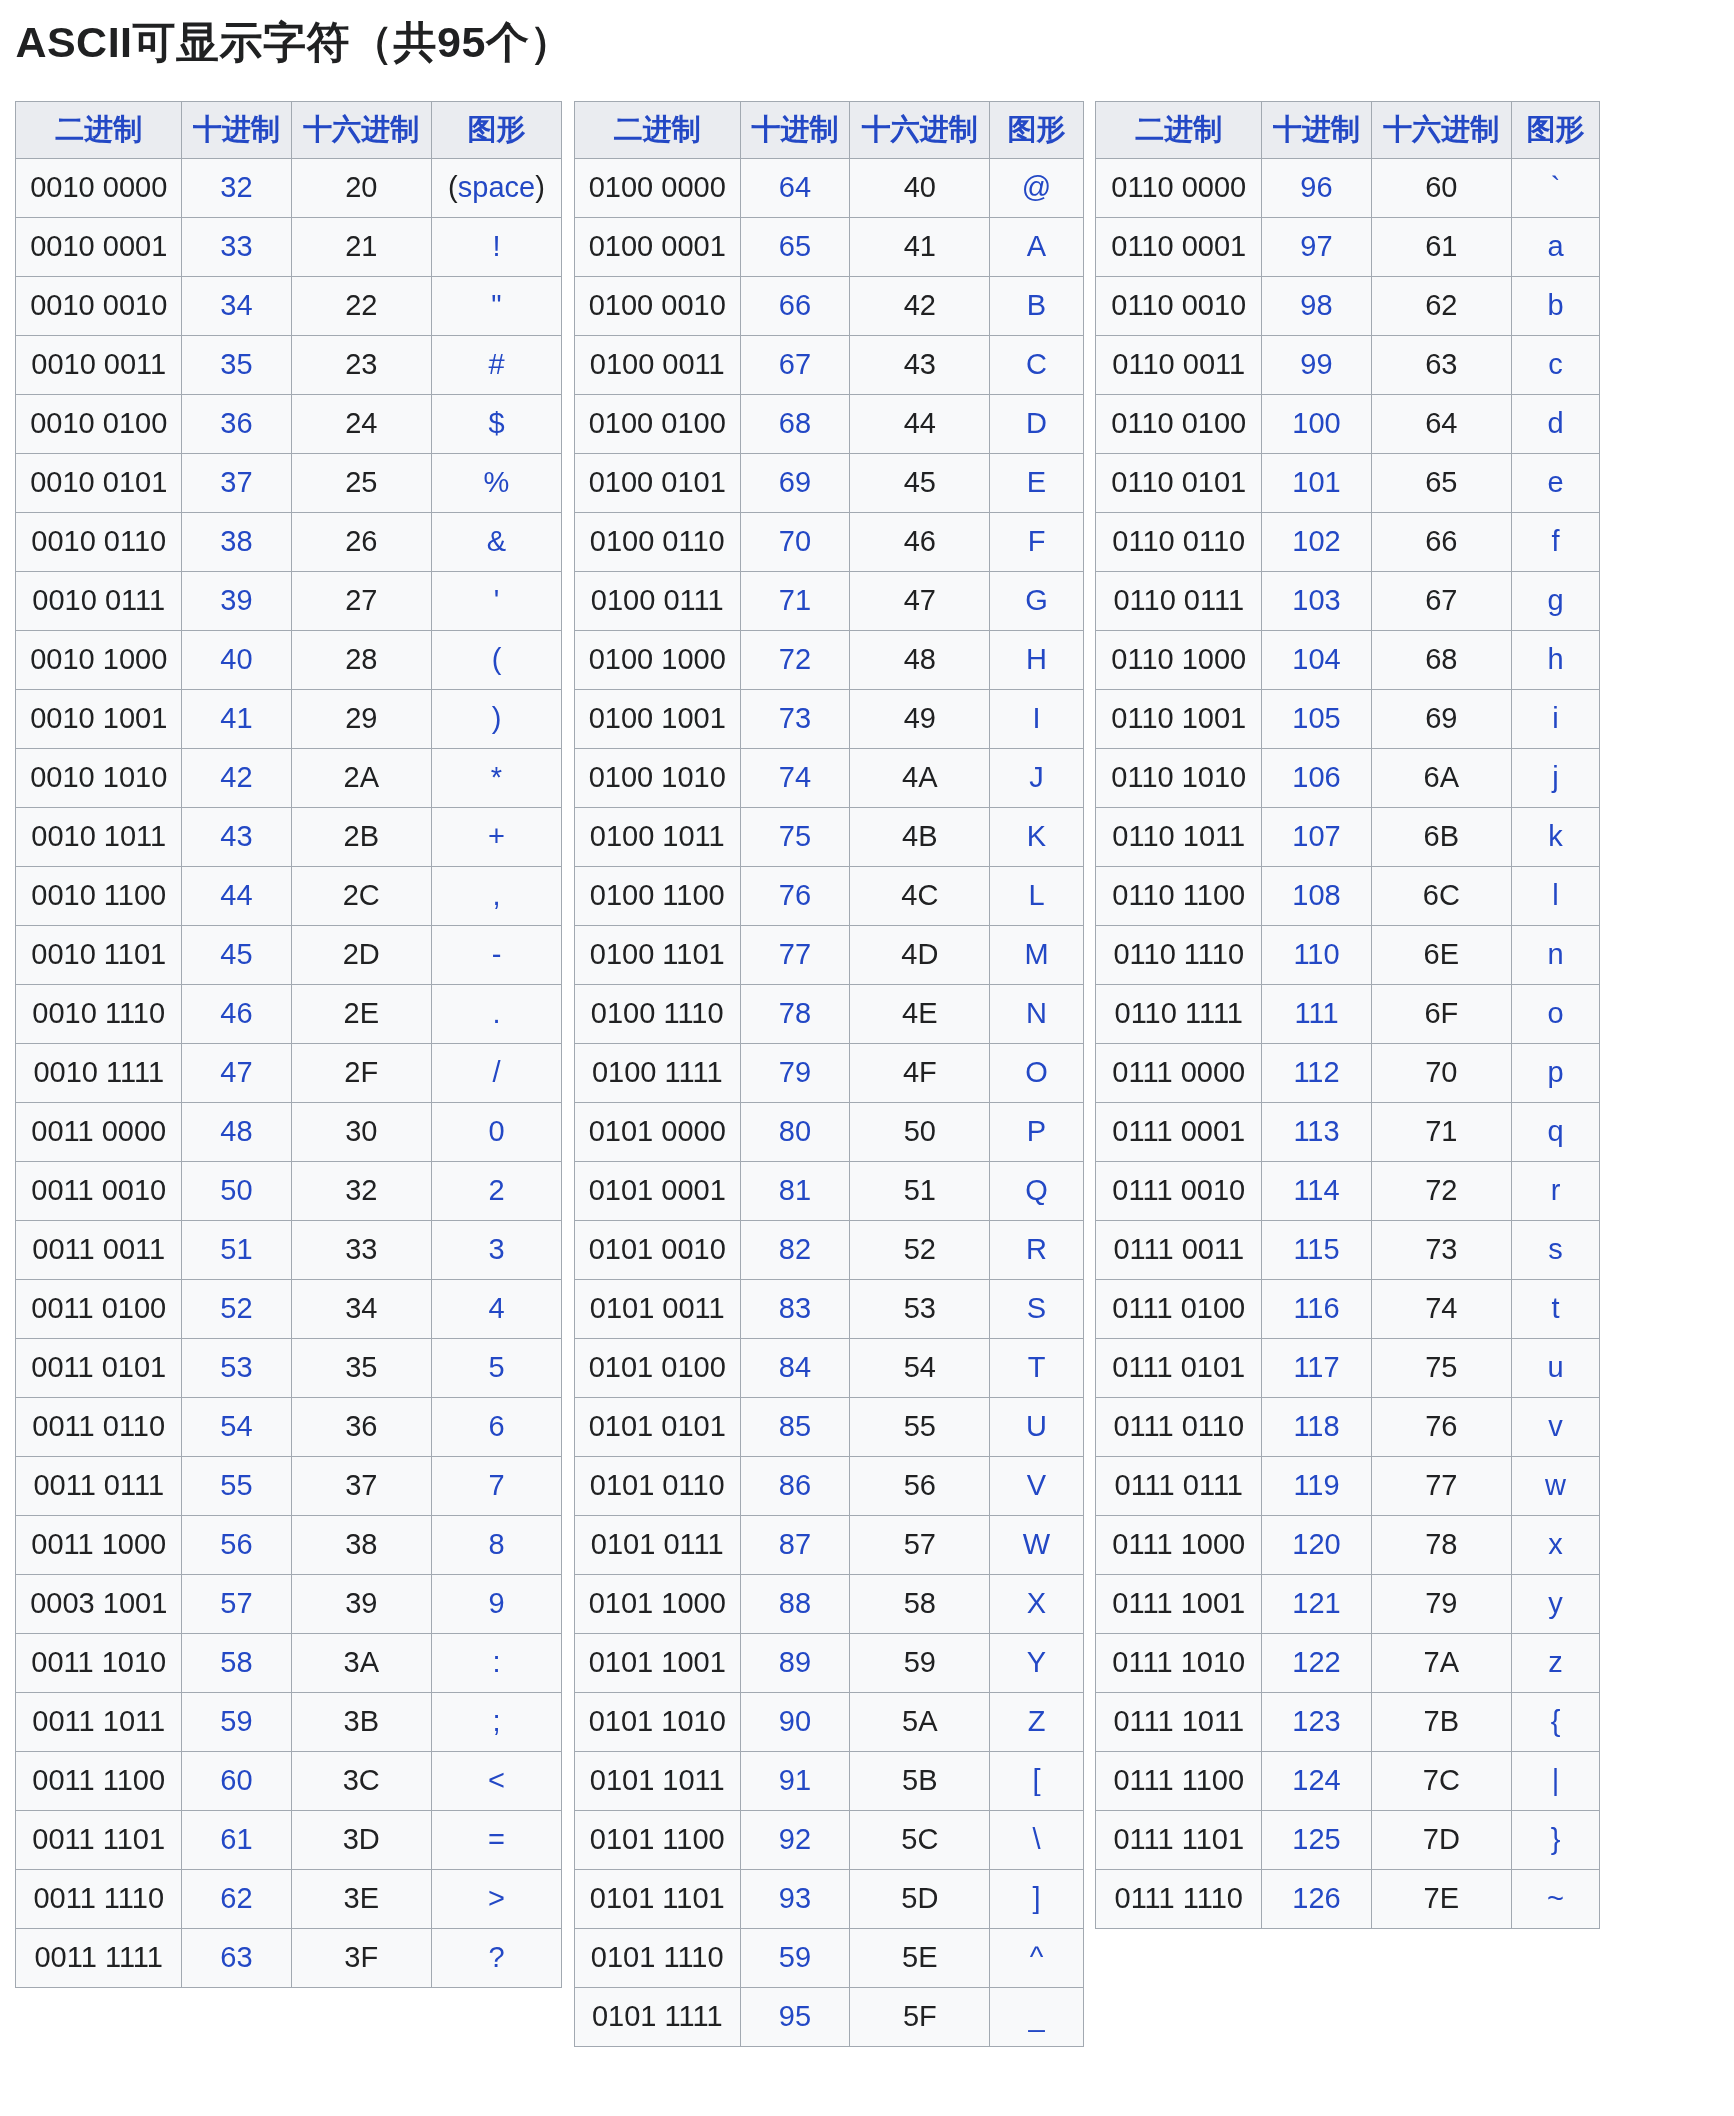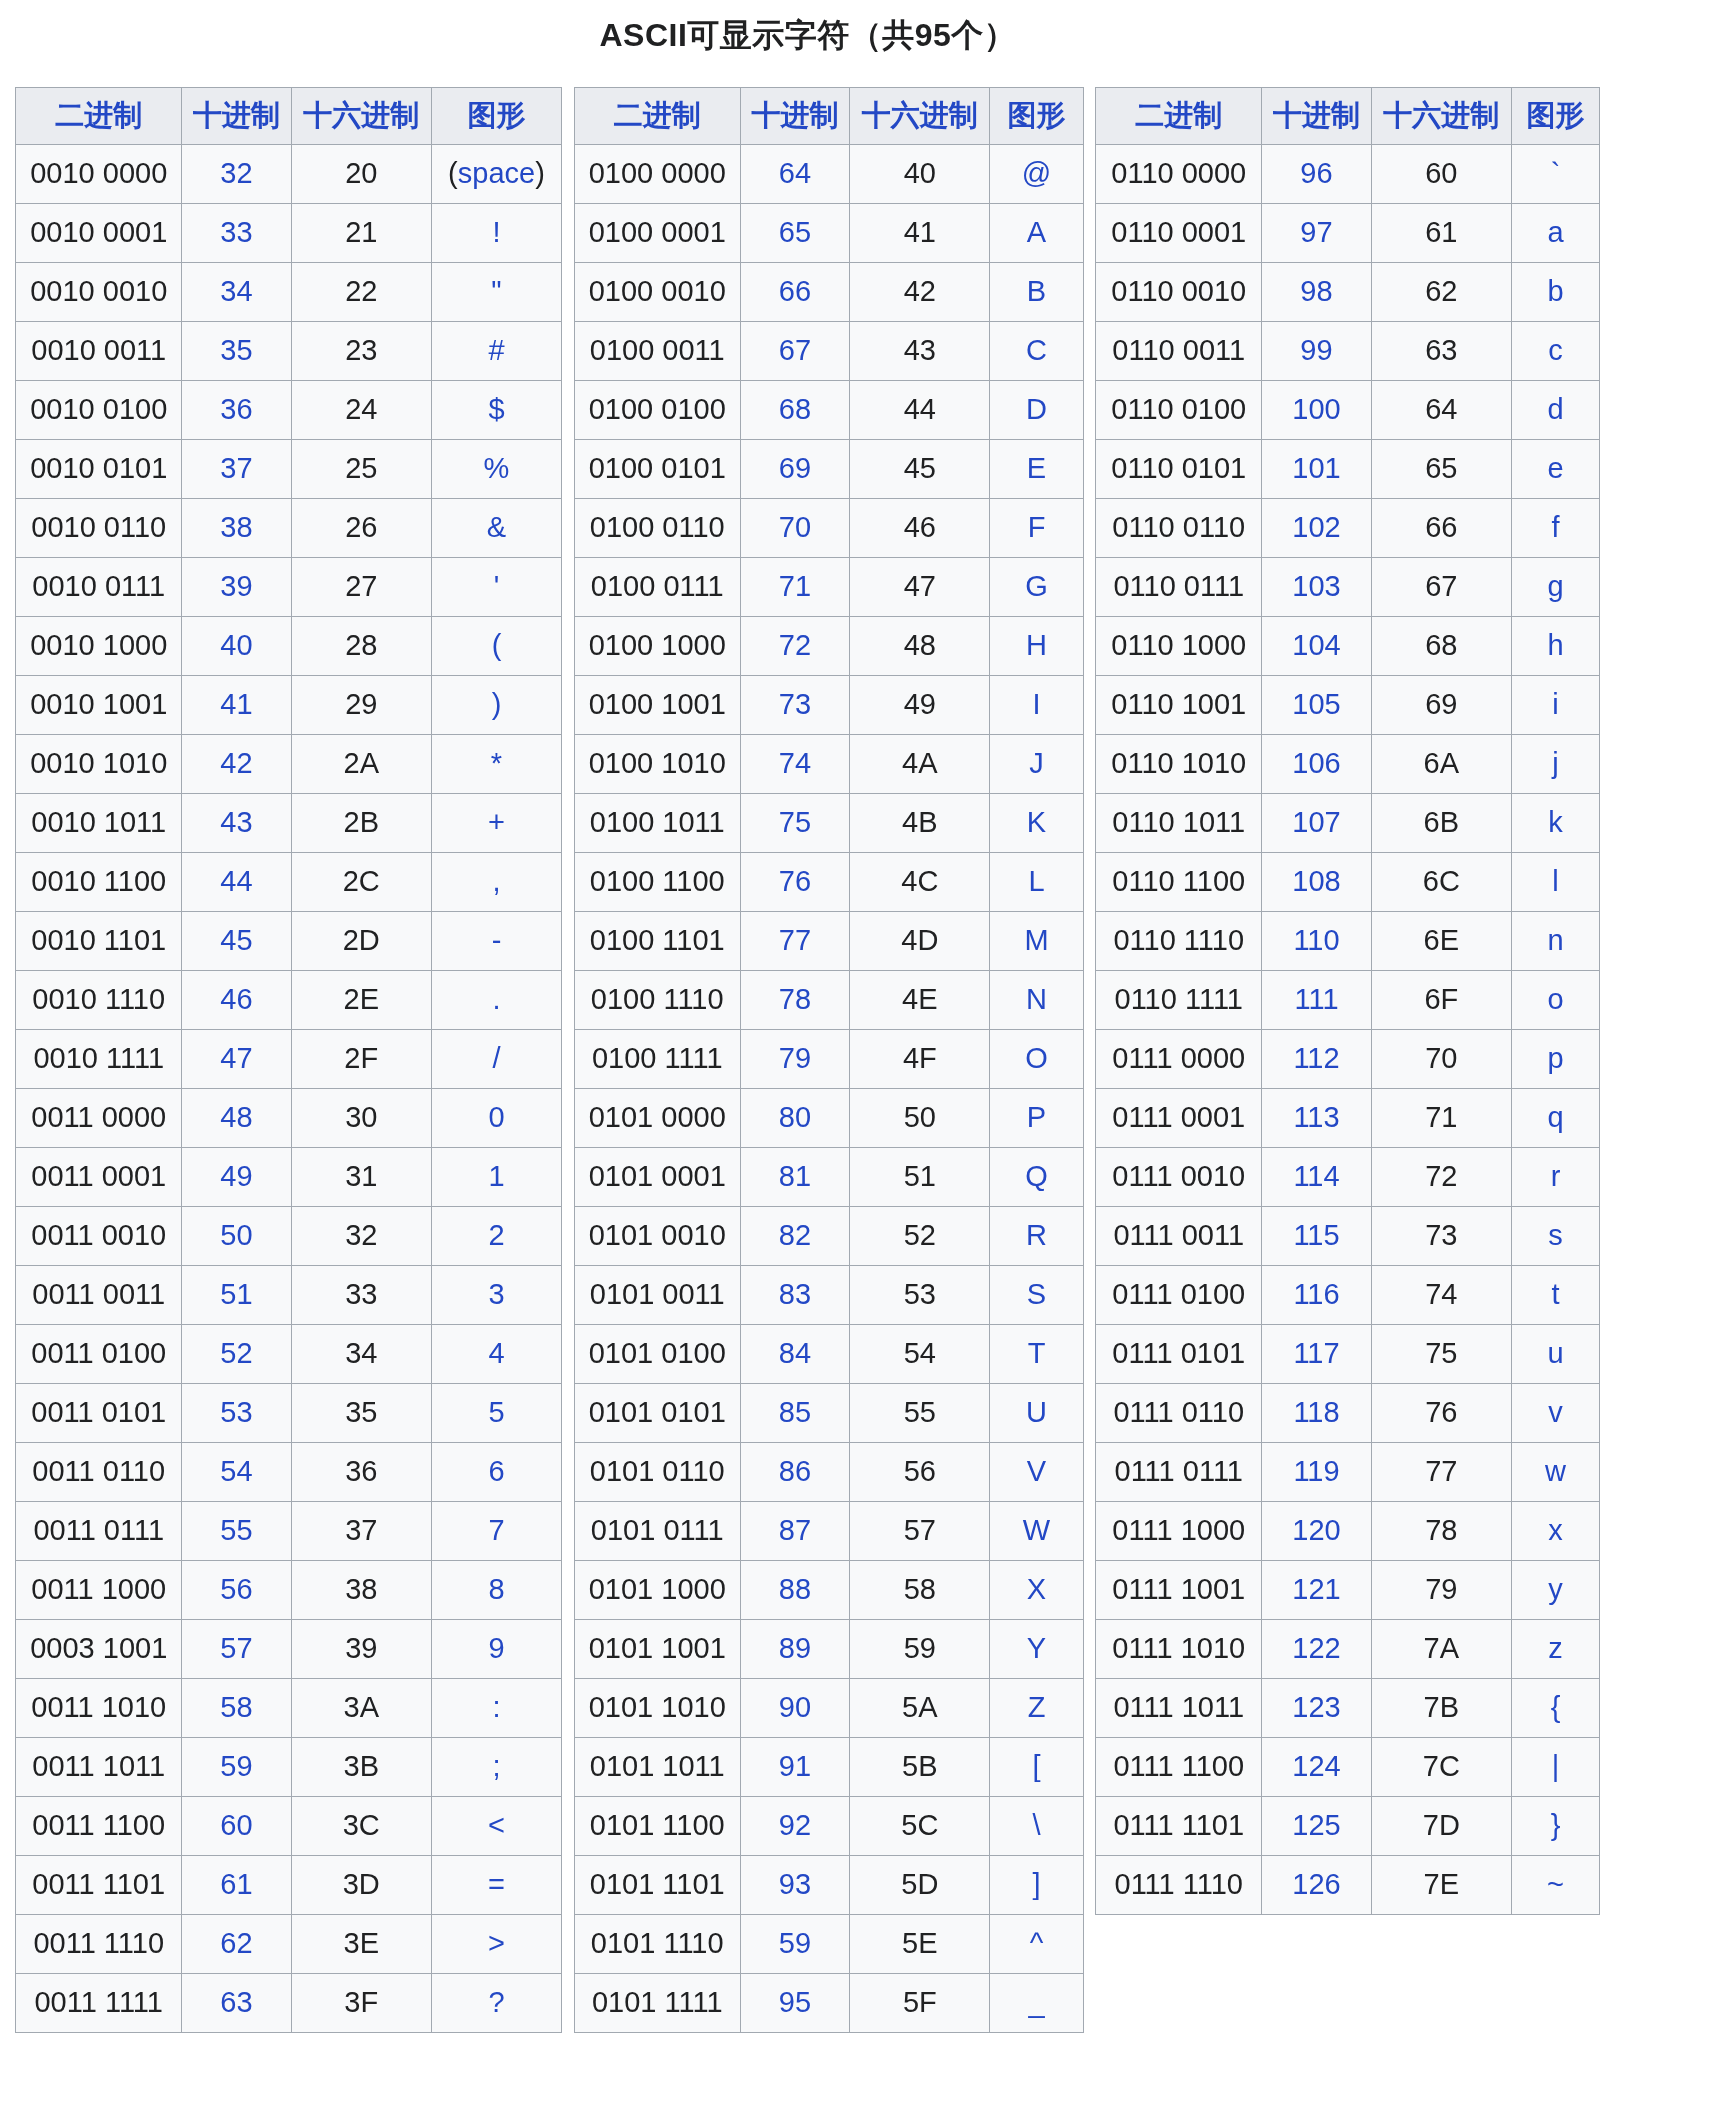--- a/index.html
+++ b/index.html
@@ -14,22 +14,22 @@
     overflow: hidden;
   }
   .page {
     padding: 9.7px 0 0 15.4px;
   }
   .content {
     width: 1585px;
   }
   .title {
     margin: 3.9px 0 29px 0;
-    text-align: center;
-    font-size: 32px;
+    text-align: left;
+    font-size: 43px;
     font-weight: 700;
     color: #202122;
     letter-spacing: 0.5px;
   }
   .tables {
     display: flex;
     align-items: flex-start;
     gap: 11.6px;
   }
   table.wikitable {
@@ -183,26 +183,20 @@
               <td class="dark">2F</td>
               <td class="link">/</td>
             </tr>
             <tr>
               <td class="dark">0011 0000</td>
               <td class="link">48</td>
               <td class="dark">30</td>
               <td class="link">0</td>
             </tr>
             <tr>
-              <td class="dark">0011 0001</td>
-              <td class="link">49</td>
-              <td class="dark">31</td>
-              <td class="link">1</td>
-            </tr>
-            <tr>
               <td class="dark">0011 0010</td>
               <td class="link">50</td>
               <td class="dark">32</td>
               <td class="link">2</td>
             </tr>
             <tr>
               <td class="dark">0011 0011</td>
               <td class="link">51</td>
               <td class="dark">33</td>
               <td class="link">3</td>

